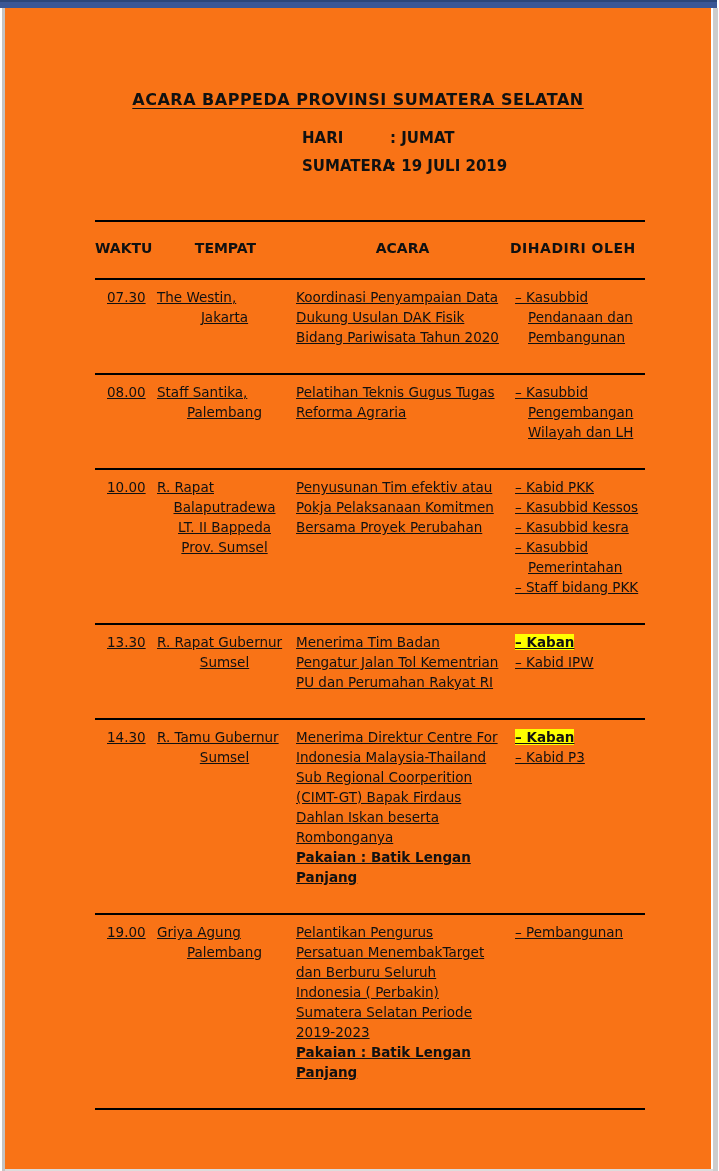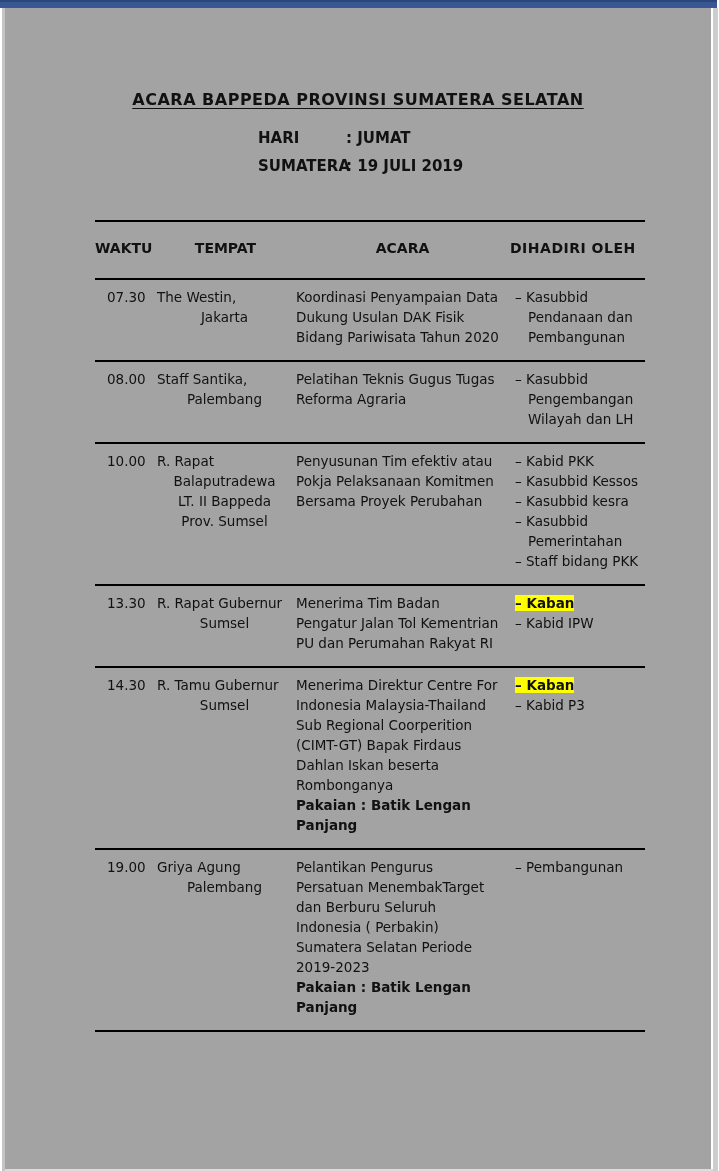--- a/index.html
+++ b/index.html
@@ -28,36 +28,36 @@
   .edge-right {
     position: absolute; top: 8px; bottom: 0; right: 1px; width: 5px;
     background: #cdcdcd;
   }
   .bottom-edge {
     position: absolute; bottom: 0; left: 5px; right: 6px; height: 2px;
     background: #dcdcdc;
   }
   .page {
     position: absolute; top: 8px; left: 5px; right: 8px; bottom: 2px;
-    background: #a3a3a3;
+    background: #f97316;
   }
   
   .doc-title {
     margin-top: 82px;
     text-align: center;
     font-weight: bold;
     font-size: 16px;
     letter-spacing: 0.5px;
     text-decoration: underline;
     text-underline-offset: 3px;
   }
   .meta { margin-top: 21px; margin-left: 253px; font-size: 15px; font-weight: bold; }
   .meta-row { margin-top: 12px; line-height: 16px; }
   .meta-row:first-child { margin-top: 0; }
-  .meta-label { display: inline-block; width: 88px; }
+  .meta-label { display: inline-block; width: 88px; margin-left: 44px; }
   .schedule-table {
     margin-top: 46px;
     margin-left: 90px;
     width: 550px;
     border-collapse: collapse;
     table-layout: fixed;
     font-size: 13.5px;
   }
   .schedule-table col.c-time { width: 61px; }
   .schedule-table col.c-place { width: 139px; }
@@ -75,22 +75,23 @@
     vertical-align: middle;
   }
   .th-time { text-align: left; padding-left: 5px; }
   .th-place { text-align: center; }
   .th-agenda { }
   .th-att { text-align: left; padding-left: 6px; letter-spacing: 0.5px; }
   .schedule-table tbody tr { border-bottom: 2px solid #000; }
   .schedule-table td {
     vertical-align: top;
     padding-top: 7px;
-    padding-bottom: 13px;
+    padding-bottom: 26px;
     line-height: 20px;
+    text-decoration: underline;
   }
   td.td-time { padding-left: 12px; }
   td.td-place { padding-right: 8px; }
   .place-line + .place-line { padding-left: 5px; text-align: center; }
   td.td-agenda { padding-right: 8px; }
   td.td-att { padding-left: 5px; }
   .attendee { padding-left: 13px; text-indent: -13px; }
   .bold { font-weight: bold; }
   .hl { background: var(--hl, #ffff00); }
 </style>

